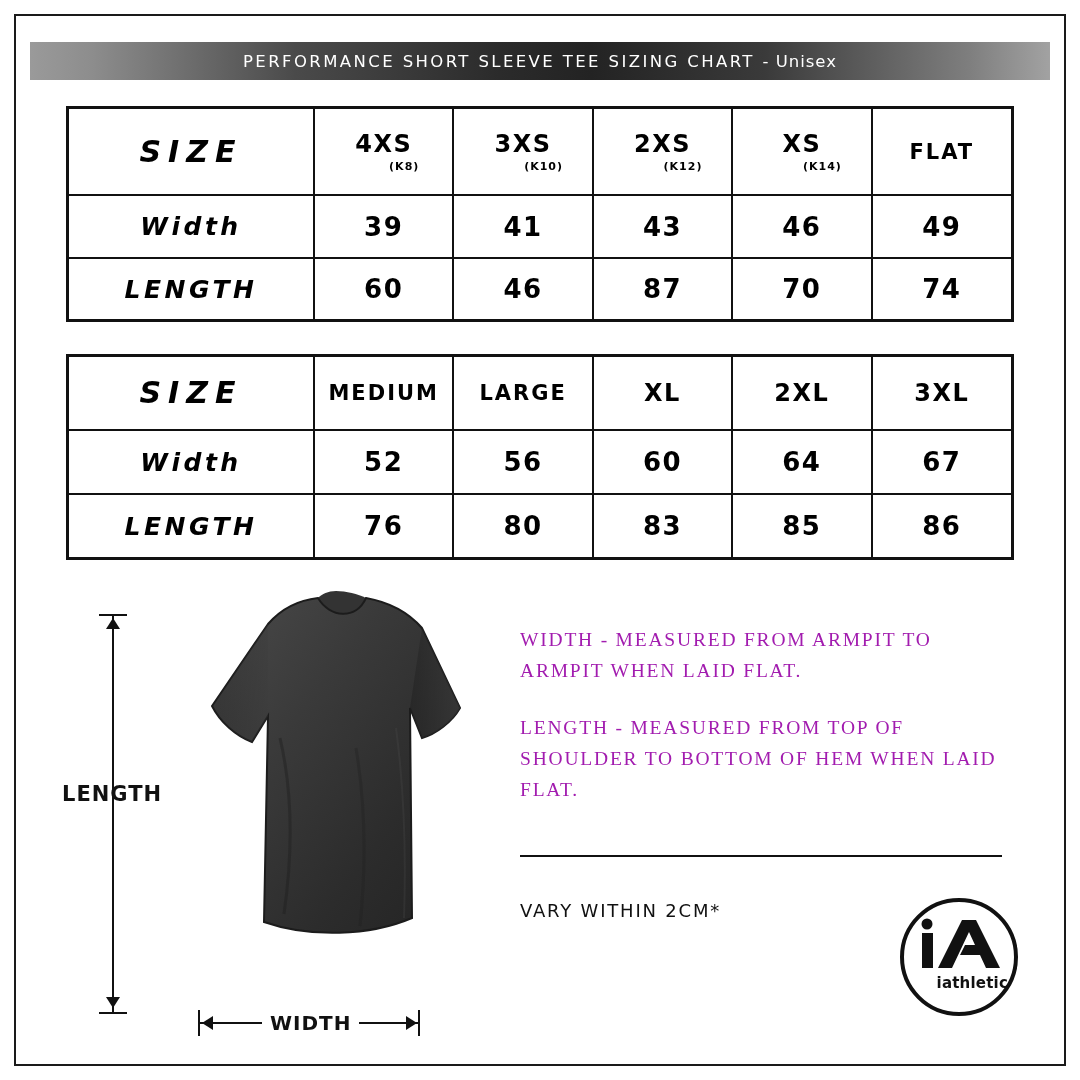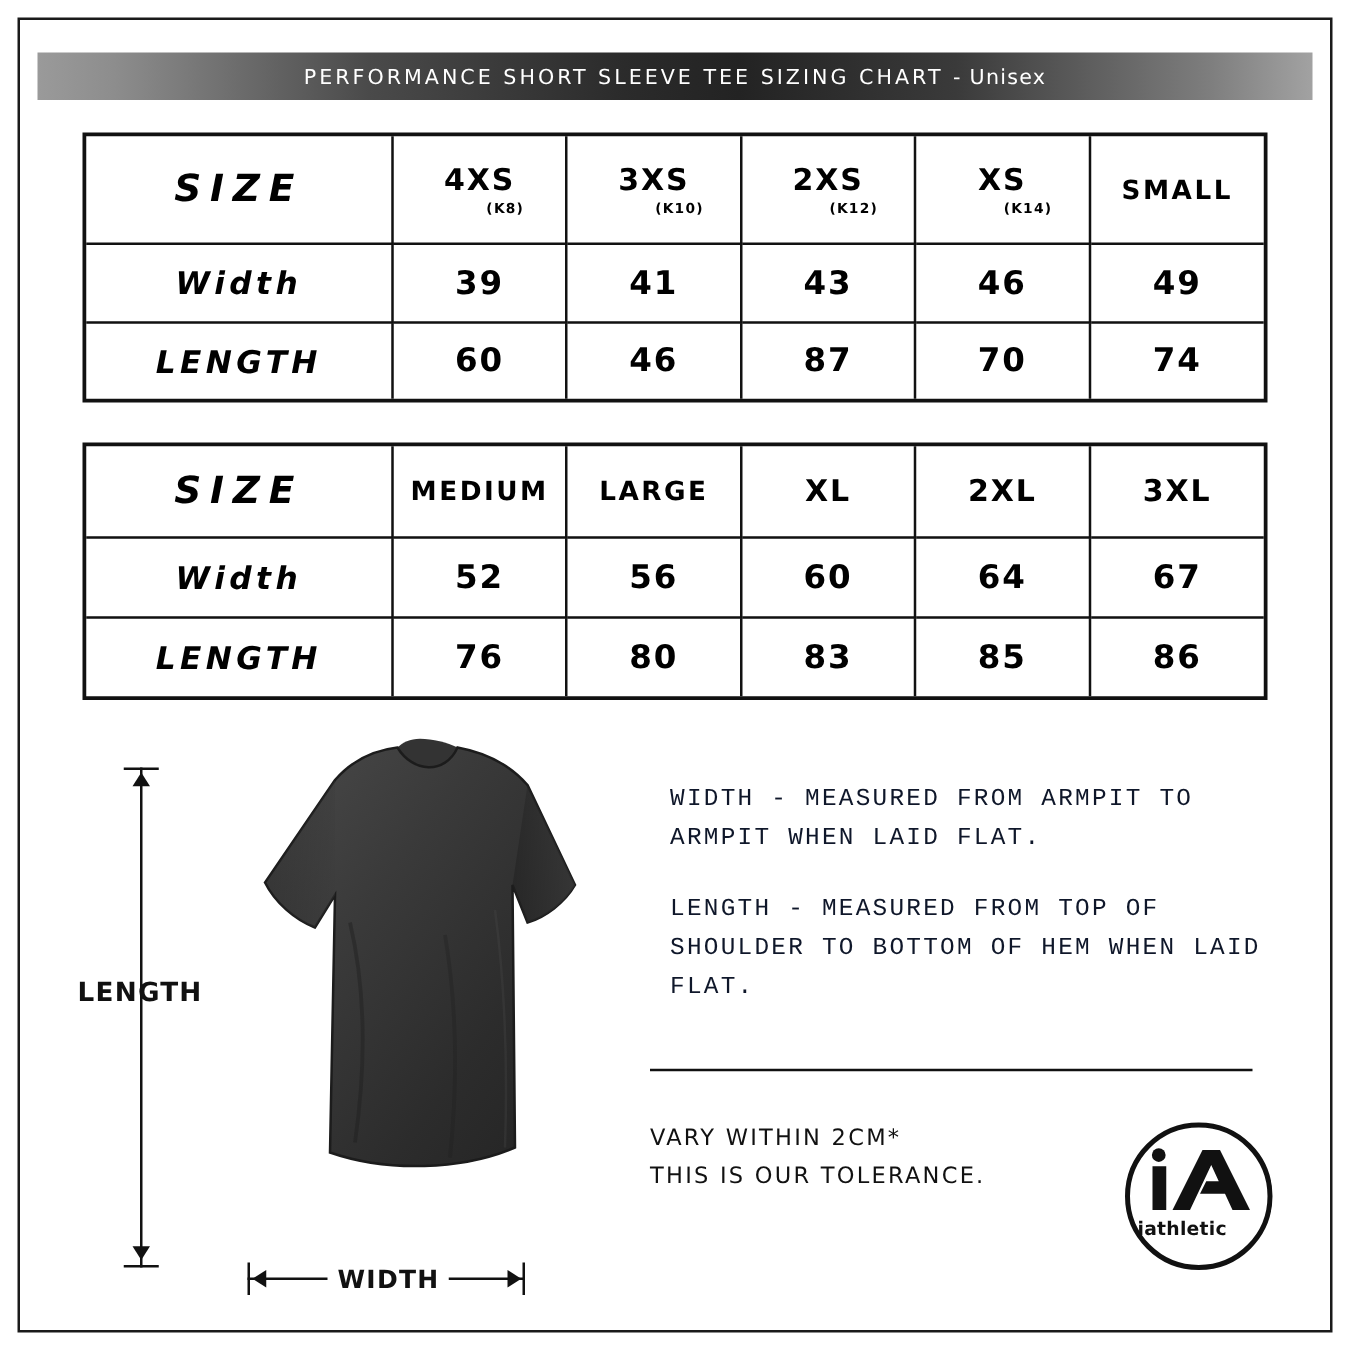--- a/index.html
+++ b/index.html
@@ -188,24 +188,24 @@
   
   .notes {
     position: absolute;
     left: 520px; top: 624px;
     width: 500px;
   }
   .note-p {
     font-size: 19.5px;
     line-height: 31px;
     letter-spacing: 1.8px;
-    color: #0f172a;
-    margin: 0 0 26px 16px;
+    color: #a21caf;
+    margin: 0 0 26px 0;
     font-weight: 400;
-    font-family: Liberation Mono, monospace;
+    font-family: Liberation Serif, serif;
   }
   .divider {
     position: absolute;
     left: 520px; top: 855px;
     width: 482px; height: 2px;
     background: #111;
   }
   .tolerance {
     position: absolute;
     left: 520px; top: 896px;
@@ -233,21 +233,21 @@
     border-radius: 50%;
   }
   .logo-mark {
     position: absolute;
     left: 16px; top: 20px;
   }
   .logo-word {
     position: absolute;
     left: 10px; top: 76px;
     width: 98px;
-    text-align: left;
+    text-align: right;
     font-size: 15px;
     font-weight: 700;
     letter-spacing: 0.2px;
     color: #111;
     font-family: "DejaVu Sans", sans-serif;
   }
 </style>
 </head>
 <body>
 
@@ -276,21 +276,21 @@
         </td>
         <td class="hdr-size">
           <span>2XS</span>
           <span class="kid">(K12)</span>
         </td>
         <td class="hdr-size">
           <span>XS</span>
           <span class="kid">(K14)</span>
         </td>
         <td class="hdr-size small-caps">
-          <span>SMALL</span>
+          <span>FLAT</span>
         </td>
       </tr>
       <tr>
         <td class="col-label lbl-row">Width</td>
         <td class="val">39</td>
         <td class="val">41</td>
         <td class="val">43</td>
         <td class="val">46</td>
         <td class="val">49</td>
       </tr>
@@ -406,21 +406,20 @@
 
   <div class="notes">
     <p class="note-p">WIDTH - MEASURED FROM ARMPIT TO ARMPIT WHEN LAID FLAT.</p>
     <p class="note-p">LENGTH - MEASURED FROM TOP OF SHOULDER TO BOTTOM OF HEM WHEN LAID FLAT.</p>
   </div>
 
   <div class="divider"></div>
 
   <div class="tolerance">
     <div class="tol-line">VARY WITHIN 2CM*</div>
-    <div class="tol-line">THIS IS OUR TOLERANCE.</div>
   </div>
 
   <div class="logo">
     <div class="logo-circle"></div>
     <svg class="logo-mark" width="86" height="54" viewBox="0 0 86 54">
       <circle cx="11" cy="6" r="5.5" fill="#111"></circle>
       <path d="M6 15 L17 15 L17 50 L6 50 Z" fill="#111"></path>
       <path d="M46 2 L60 2 L84 50 L70 50 L64 37 L44 37 L49 27 L59 27 L53 14 L36 50 L22 50 Z" fill="#111"></path>
     </svg>
     <div class="logo-word">iathletic</div>

